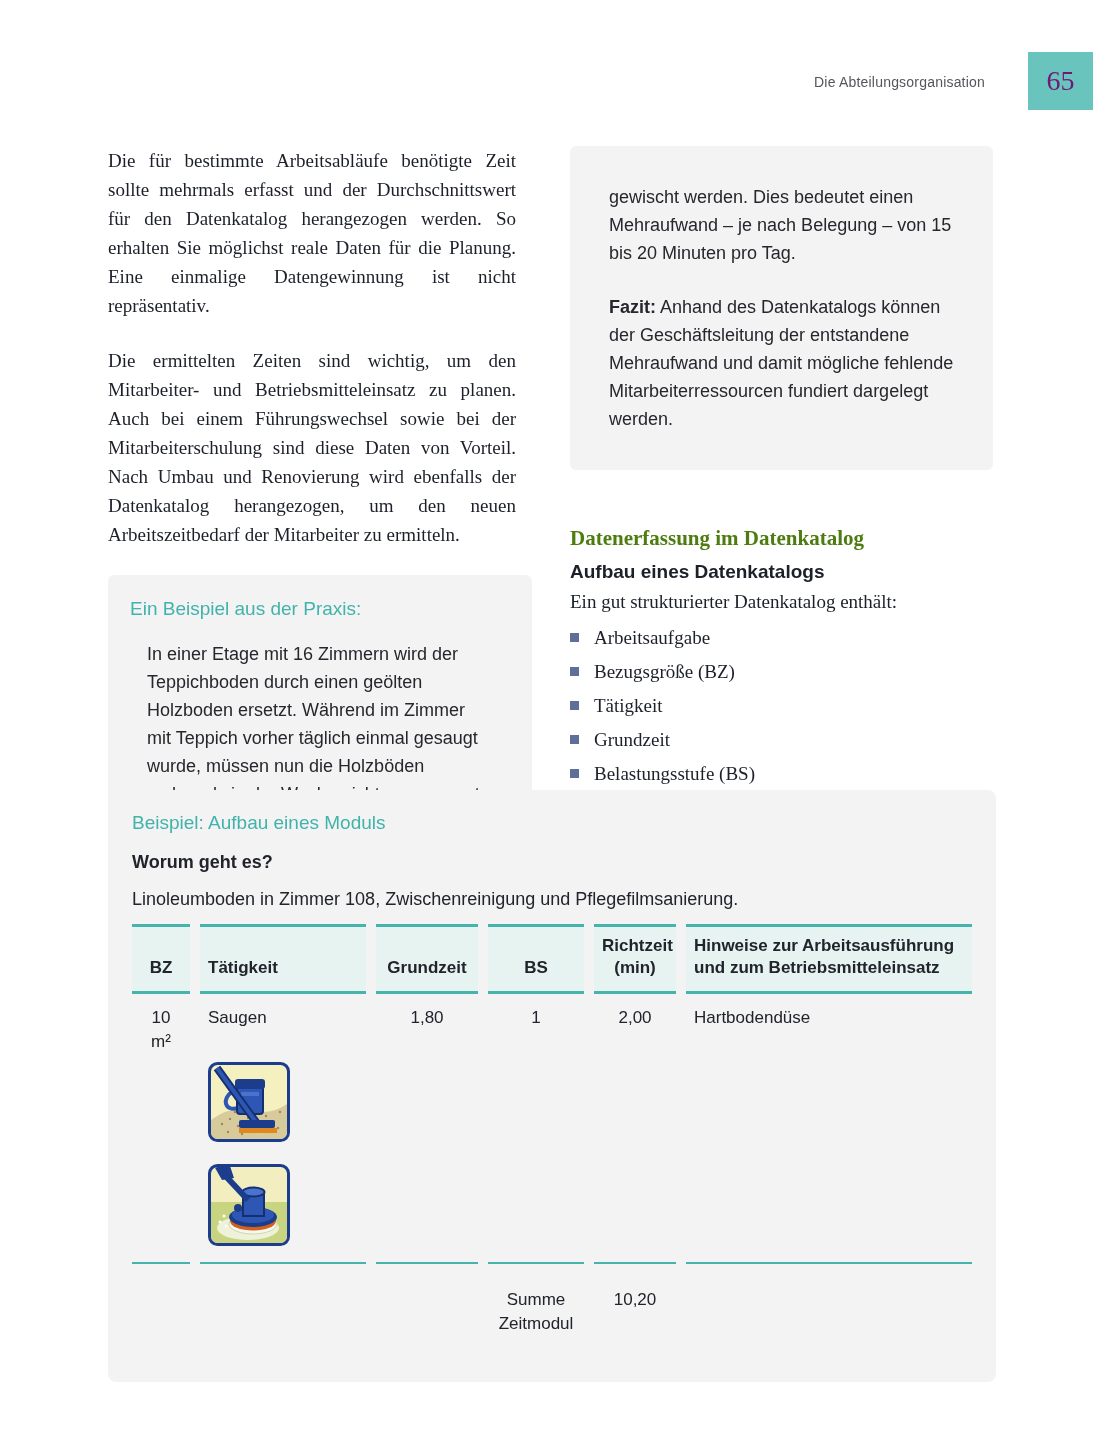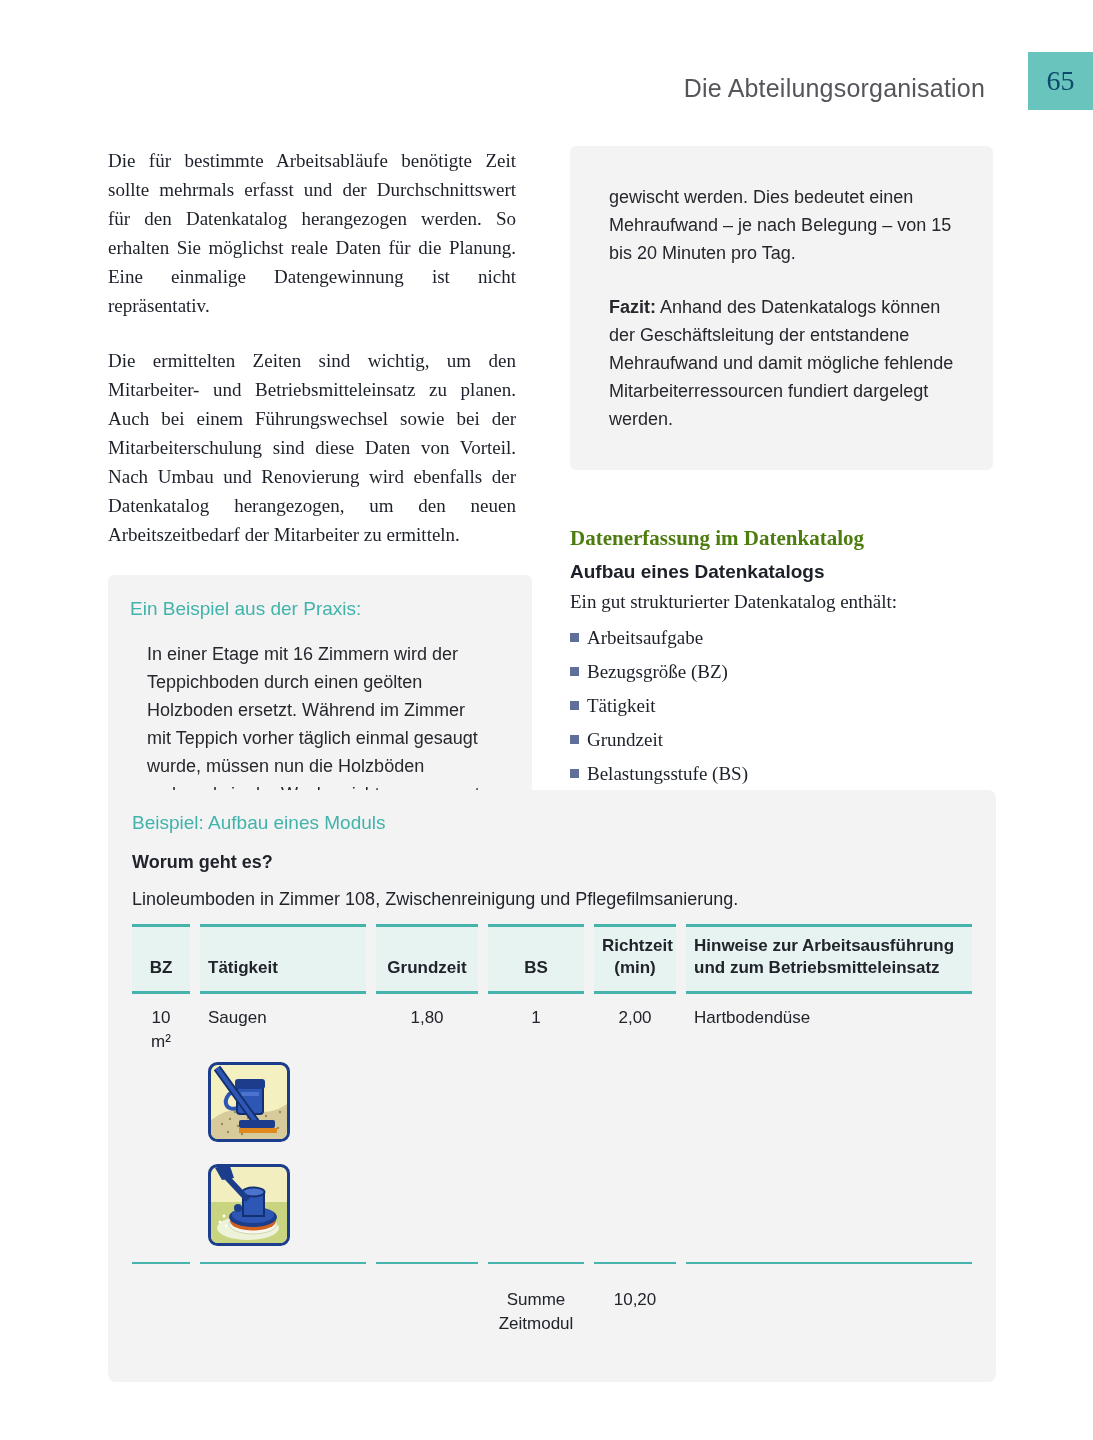--- a/index.html
+++ b/index.html
@@ -5,26 +5,26 @@
   * { margin:0; padding:0; box-sizing:border-box; }
   html,body { background:#ffffff; }
   .page {
     position:relative; width:1093px; height:1440px; margin:0 auto;
     background:#ffffff; overflow:hidden;
     font-family:"Liberation Sans", sans-serif; color:#22242c;
   }
   
   .running-head {
     position:absolute; top:74px; right:108px;
-    font-size:25px; color:#55555c; letter-spacing:.2px;
+    font-size:14px; color:#55555c; letter-spacing:.2px;
   }
   .page-number-box {
     position:absolute; top:52px; right:0; width:65px; height:58px;
     background:#69c4bd; display:flex; align-items:center; justify-content:center;
-    font-family:"Liberation Serif", serif; font-size:28px; color:#0c4a6e;
+    font-family:"Liberation Serif", serif; font-size:28px; color:#701a75;
   }
   
   .col-left  { position:absolute; left:108px; top:146px; width:408px; }
   .col-right { position:absolute; left:570px; top:146px; width:423px; }
   .serif-par {
     font-family:"Liberation Serif", serif; font-size:19px; line-height:29px;
     color:#1c2029; text-align:justify; margin-bottom:26px;
   }
   
   .gray-box {
@@ -44,21 +44,21 @@
   .section-subheading {
     font-family:Liberation Sans, sans-serif; font-weight:bold; font-size:19px;
     color:#1c2029; margin-bottom:8px;
   }
   .section-intro {
     font-family:"Liberation Serif", serif; font-size:19px; color:#1c2029;
     margin-bottom:12px;
   }
   ul.catalog-list { list-style:none; }
   ul.catalog-list li {
-    display:flex; align-items:flex-start; gap:8px;
+    display:flex; align-items:flex-start; gap:15px;
     font-family:"Liberation Serif", serif; font-size:19px; line-height:26px;
     color:#1c2029; margin-bottom:8px;
   }
   .bullet-square {
     flex:0 0 auto; width:9px; height:9px; background:#5f6f99; margin-top:8px;
   }
   
   .module-box {
     position:absolute; left:108px; top:790px; width:888px; height:592px;
     background:#f3f3f4; border-radius:8px; padding:22px 24px;

